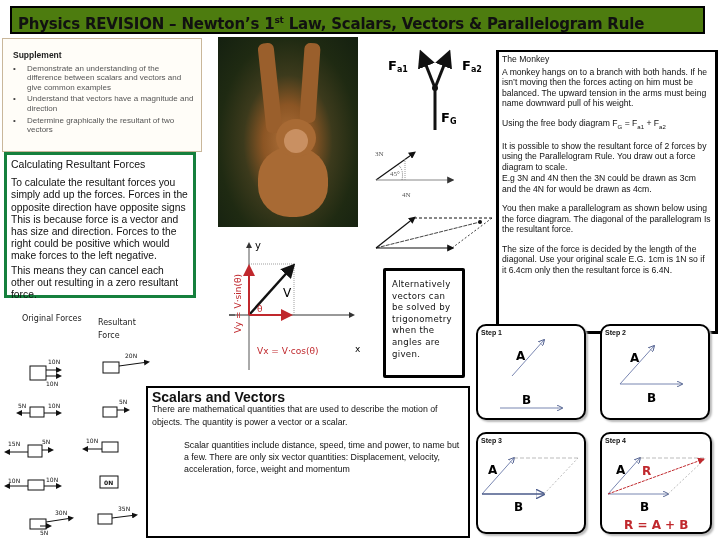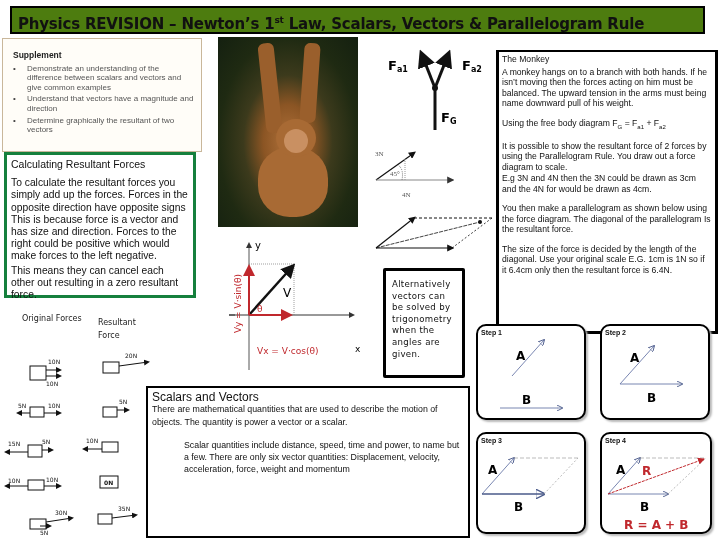--- a/index.html
+++ b/index.html
@@ -57,21 +57,21 @@
     border: 3px solid #000; border-radius: 2px; background: #fff;
     padding: 8px 4px 4px 6px; font-size: 8.6px; line-height: 11.6px;
     font-family: "DejaVu Sans", sans-serif; letter-spacing: 0.3px;
   }
 
   .scalars {
     left: 146px; top: 386px; width: 324px; height: 152px;
     border: 2px solid #000; background: #fff; padding: 3px 4px;
     font-size: 8.8px; line-height: 12.3px;
   }
-  .scalars h4 { font-size: 12px; font-weight: normal; }
+  .scalars h4 { font-size: 14px; font-weight: bold; }
   .scalars p { margin-bottom: 11px; }
 
   .step {
     border: 2px solid #000; border-radius: 10px; background: #fff;
     box-shadow: 2px 2px 2px #bbb;
   }
   .step .lbl { position: absolute; left: 3px; top: 3px; font-size: 7px; font-weight: bold; }
 
   .hand { font-family: "DejaVu Sans", sans-serif; font-size: 8px; color: #222; }
 </style>

